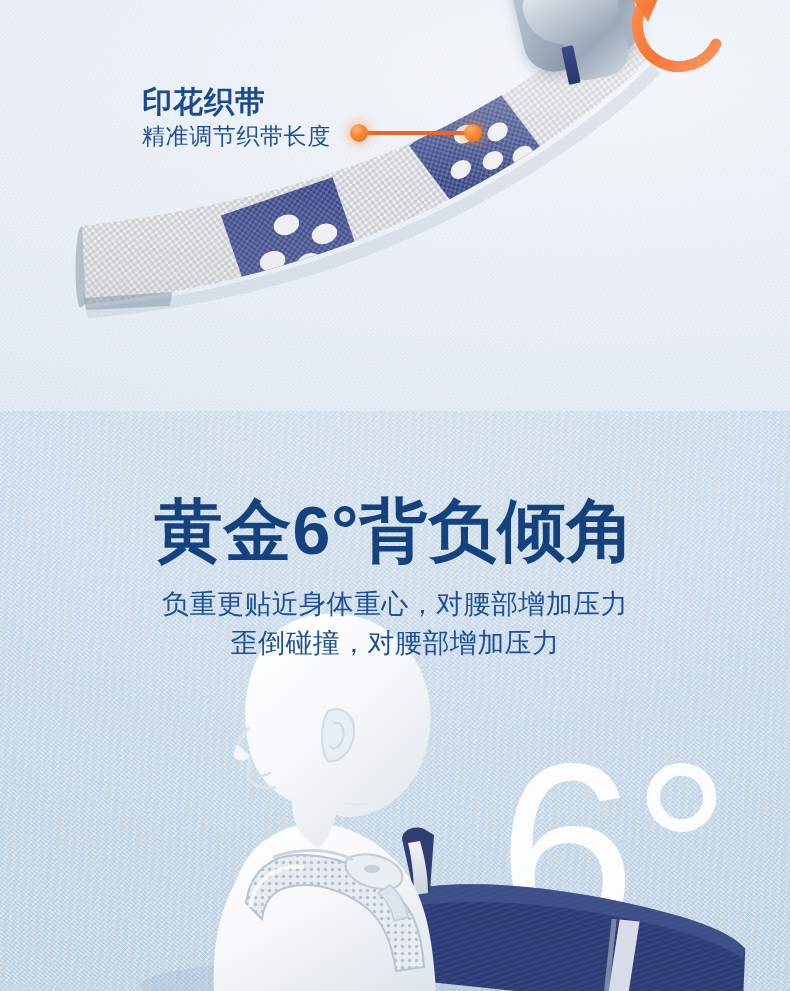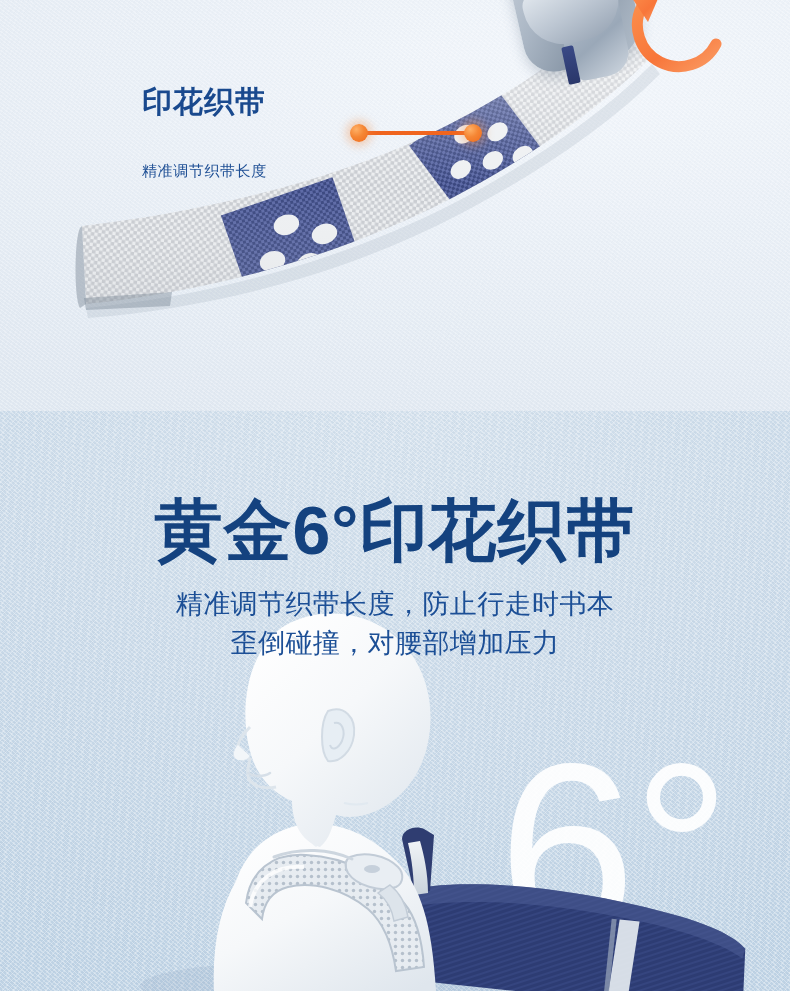--- a/index.html
+++ b/index.html
@@ -40,26 +40,25 @@
     left:142px; top:82px;
     font-size:30px;
     font-weight:700;
     letter-spacing:1px;
     color:#19498e;
     white-space:nowrap;
   }
   .lbl-sub{
     position:absolute;
     left:142px; top:121px;
-    font-size:15px;
+    font-size:23px;
     font-weight:400;
     letter-spacing:.6px;
     color:#1d4e94;
     white-space:nowrap;
-    margin-top:41px;
   }
 
   
   .connector{ position:absolute; left:350px; top:124px; width:132px; height:18px; }
   .connector .line{
     position:absolute; left:6px; top:7px;
     width:122px; height:4px; border-radius:2px;
     background:#f0651f;
   }
   .connector .dot{
@@ -366,20 +365,20 @@
       <g>
         <path d="M350,446 C 364,440 386,444 398,456 C 404,462 404,472 396,476
                  C 380,482 356,474 348,462 C 344,454 345,449 350,446 Z" fill="#e9eef3" stroke="#c2ccd7" stroke-width="2"></path>
         <ellipse cx="372" cy="458" rx="8" ry="4" fill="#c6d0db"></ellipse>
         <path d="M390,474 C 400,482 406,494 408,506 L 394,510 C 392,498 386,488 378,482 Z" fill="#dde4eb" stroke="#c2ccd7" stroke-width="1.5"></path>
       </g>
 
       <path d="M274,446 C 300,436 330,438 352,448" fill="none" stroke="#cdd6df" stroke-width="3" stroke-linecap="round"></path>
     </svg>
 
-    <div class="hdg">黄金6°印花织带</div>
+    <div class="hdg">黄金6°背负倾角</div>
     <div class="hdg-sub">
-      <div>精准调节织带长度，防止行走时书本</div>
+      <div>负重更贴近身体重心，对腰部增加压力</div>
       <div>歪倒碰撞，对腰部增加压力</div>
     </div>
   </div>
 
 </div>
 
 </body></html>

